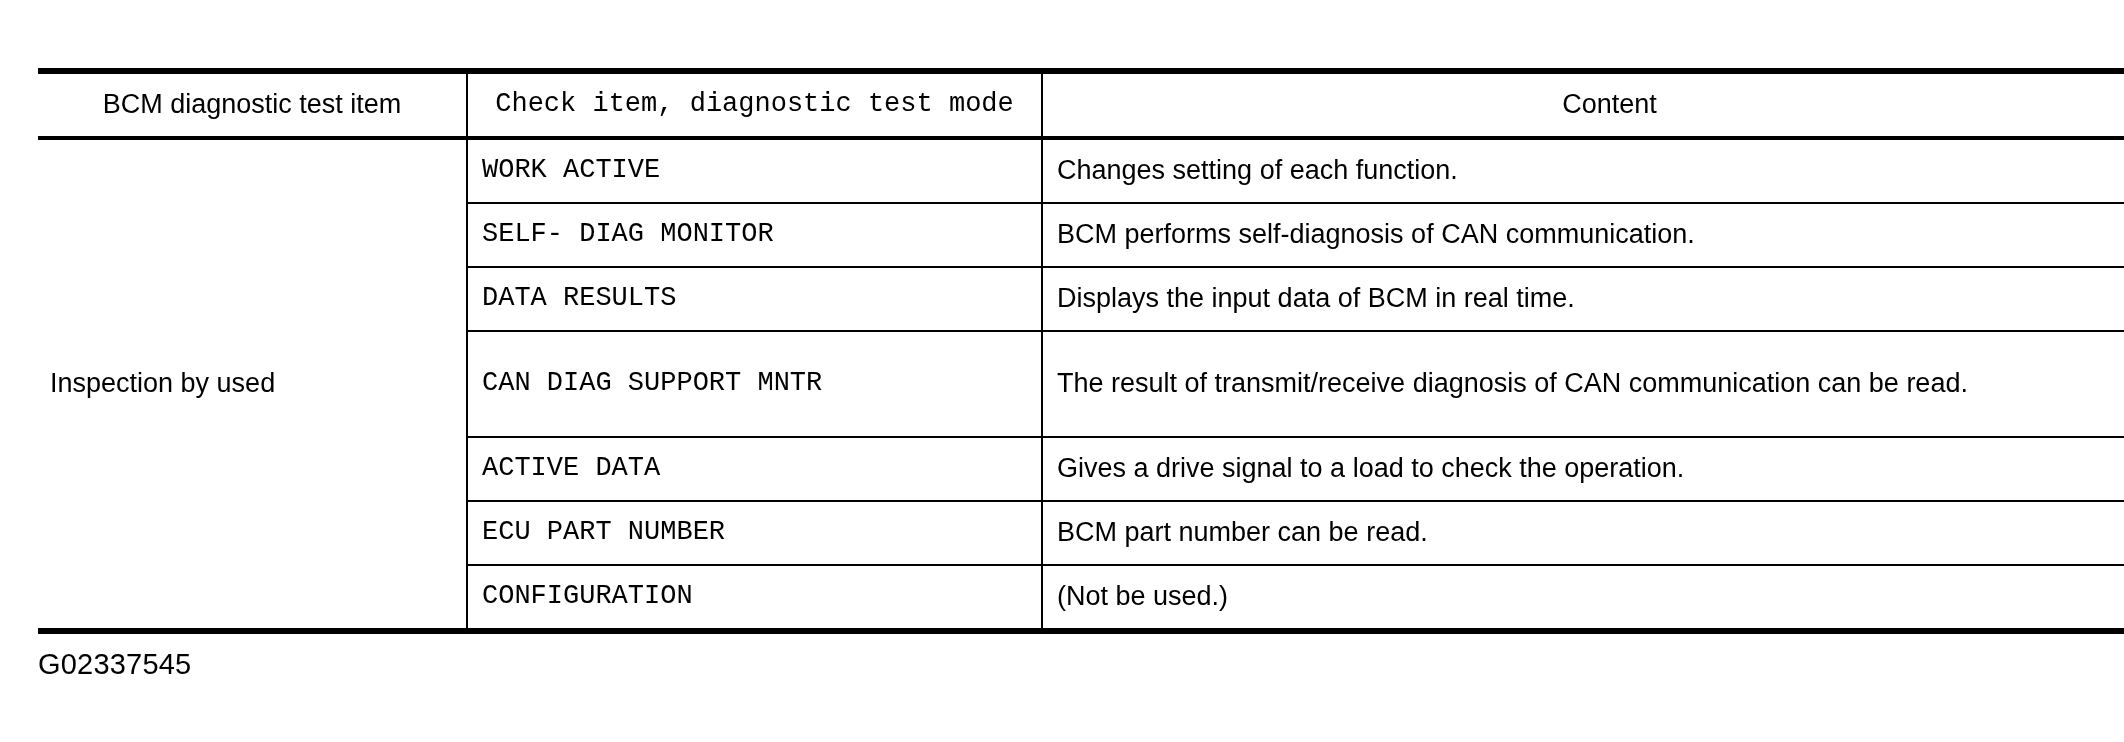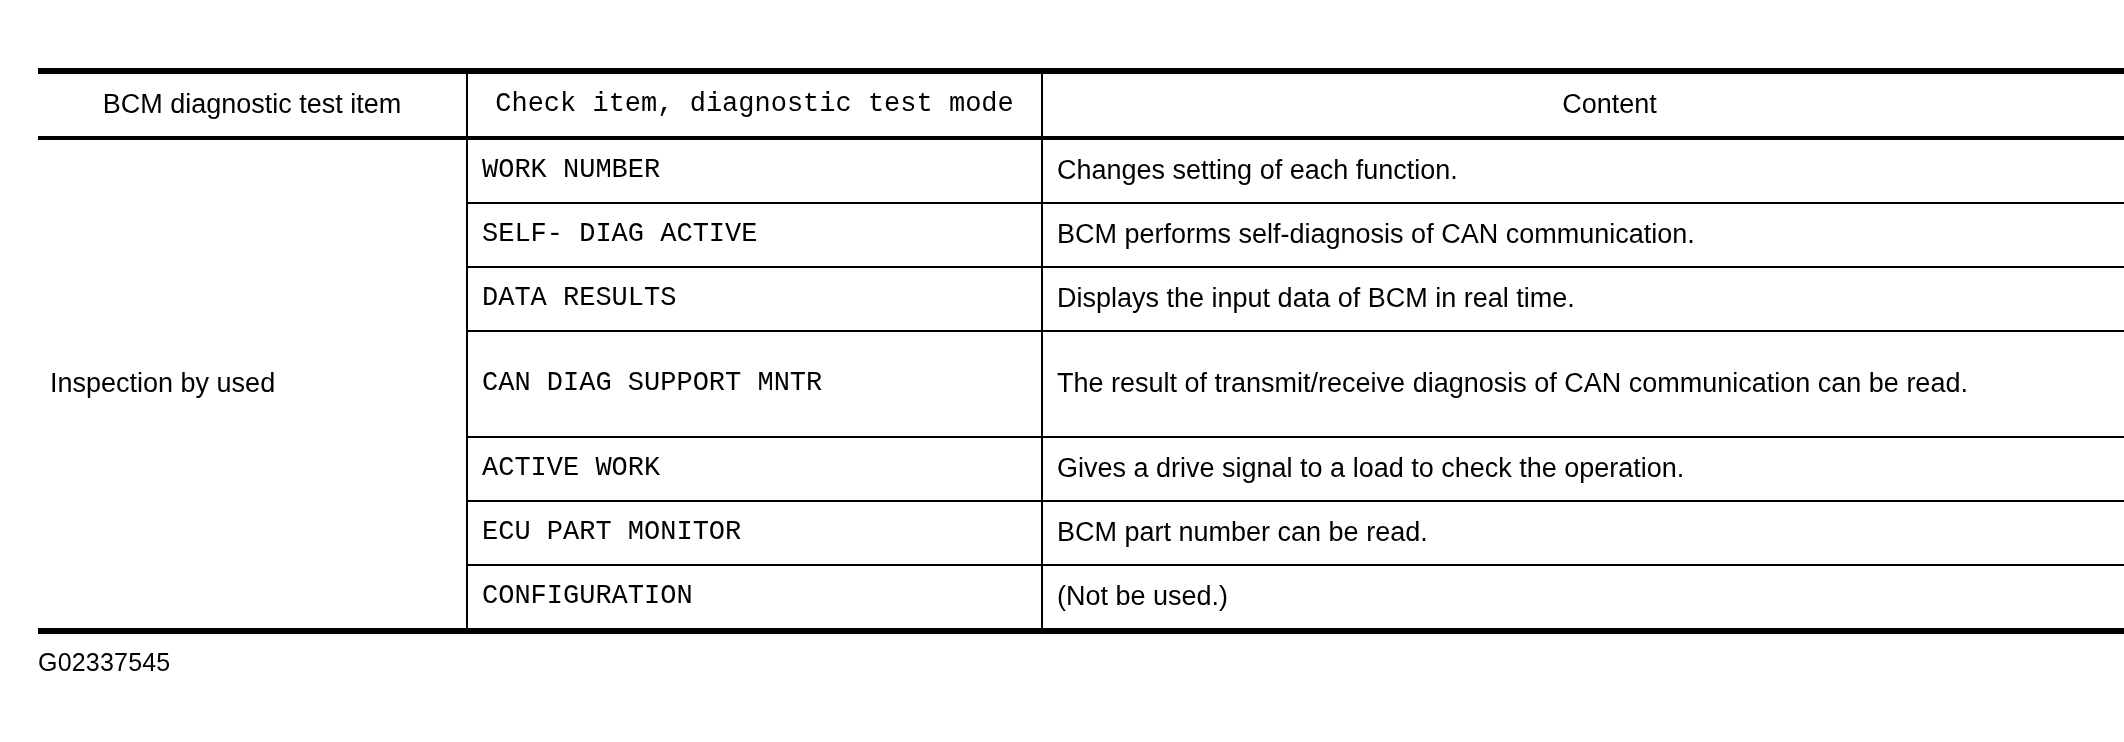--- a/index.html
+++ b/index.html
@@ -73,62 +73,62 @@
   td.col-a { width: 400px; }
   td.col-b { width: 545px; font-family: Liberation Mono, monospace; }
   td.col-c { width: 1105px; }
   .tall {
     height: 104px;
   }
   .caption {
     position: absolute;
     left: 38px;
     top: 648px;
-    font-size: 25px;
+    font-size: 29px;
     letter-spacing: 0.2px;
   }
 </style>
 </head>
 <body>
 
 <div class="page">
 
   <div class="table-wrap">
     <table class="diag">
       <thead>
         <tr>
           <td class="hdr left-hdr col-a">BCM diagnostic test item</td>
           <td class="hdr col-b">Check item, diagnostic test mode</td>
           <td class="hdr right-hdr col-c">Content</td>
         </tr>
       </thead>
       <tbody>
         <tr>
           <td class="rowspan-cell col-a" rowspan="7">Inspection by used</td>
-          <td class="col-b">WORK NUMBER</td>
+          <td class="col-b">WORK ACTIVE</td>
           <td class="content-cell col-c">Changes setting of each function.</td>
         </tr>
         <tr>
-          <td class="col-b">SELF- DIAG ACTIVE</td>
+          <td class="col-b">SELF- DIAG MONITOR</td>
           <td class="content-cell col-c">BCM performs self-diagnosis of CAN communication.</td>
         </tr>
         <tr>
           <td class="col-b">DATA RESULTS</td>
           <td class="content-cell col-c">Displays the input data of BCM in real time.</td>
         </tr>
         <tr>
           <td class="col-b tall">CAN DIAG SUPPORT MNTR</td>
           <td class="content-cell col-c tall">The result of transmit/receive diagnosis of CAN communication can be read.</td>
         </tr>
         <tr>
-          <td class="col-b">ACTIVE WORK</td>
+          <td class="col-b">ACTIVE DATA</td>
           <td class="content-cell col-c">Gives a drive signal to a load to check the operation.</td>
         </tr>
         <tr>
-          <td class="col-b">ECU PART MONITOR</td>
+          <td class="col-b">ECU PART NUMBER</td>
           <td class="content-cell col-c">BCM part number can be read.</td>
         </tr>
         <tr>
           <td class="col-b">CONFIGURATION</td>
           <td class="content-cell col-c">(Not be used.)</td>
         </tr>
       </tbody>
     </table>
   </div>
 

